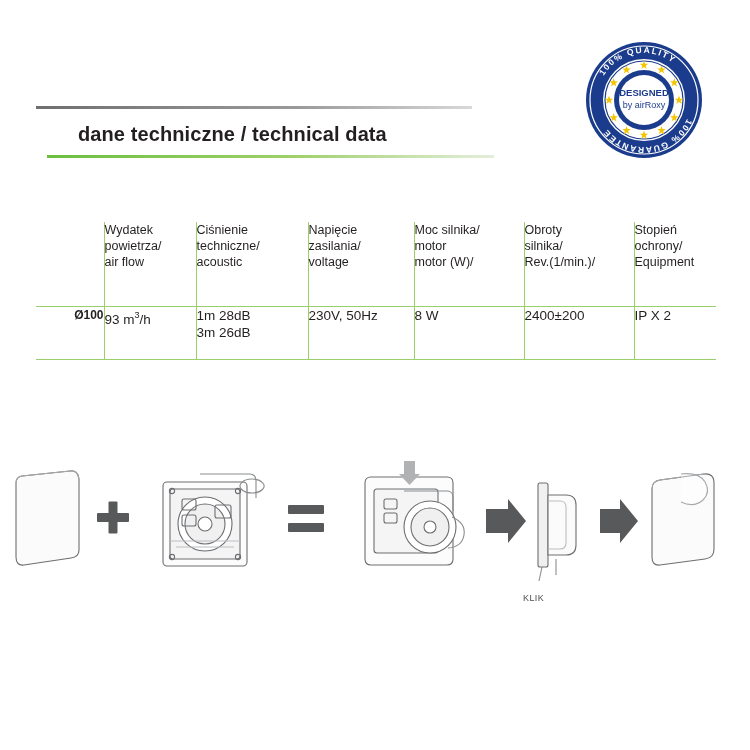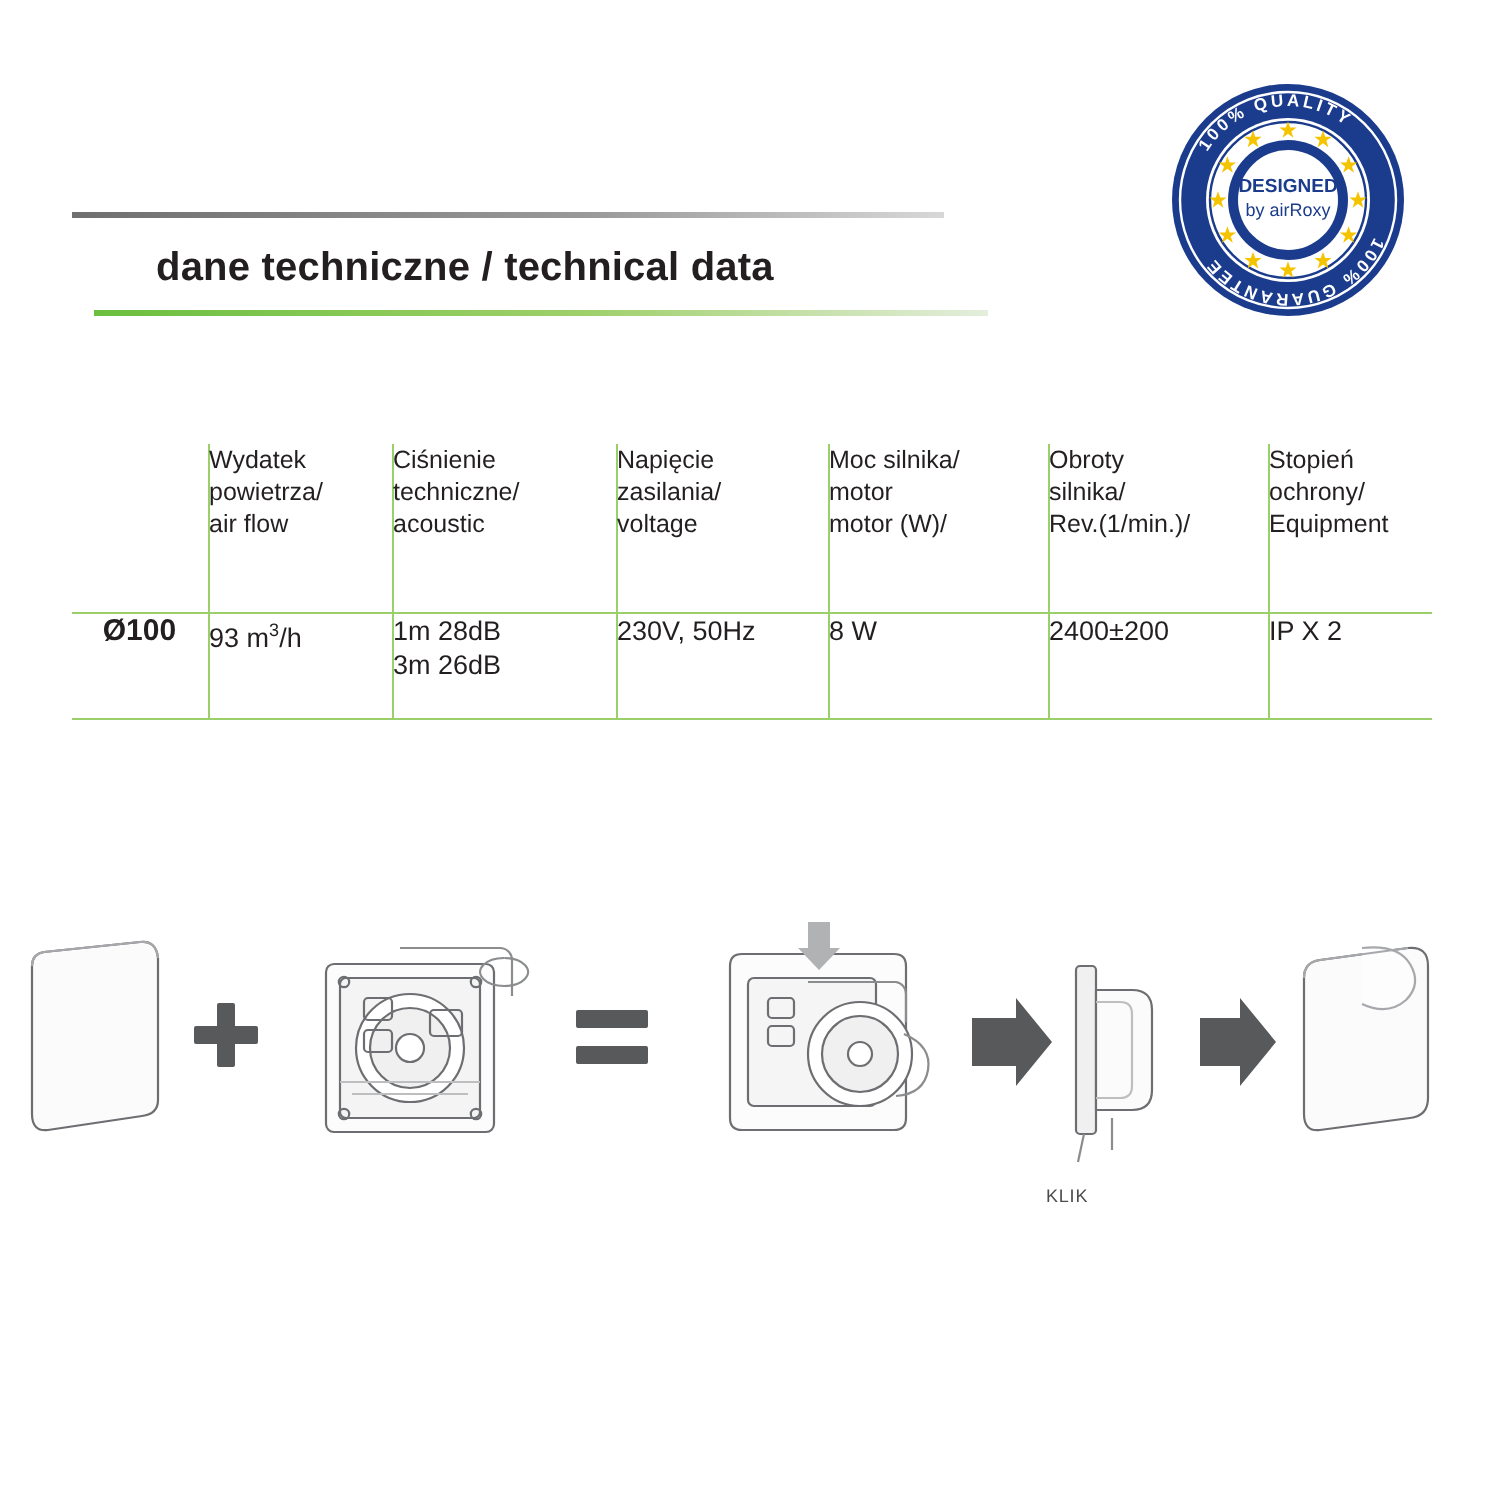--- a/index.html
+++ b/index.html
@@ -94,22 +94,22 @@
   .data-row td {
     height: 52px;
     border-bottom: 1px solid #9bcf6a;
     font-size: 13.5px;
     vertical-align: middle;
     line-height: 17px;
     color: #231f20;
   }
   .data-row td.rowlabel {
     font-weight: bold;
-    font-size: 15px;
-    text-align: center;
+    font-size: 12px;
+    text-align: right;
   }
   .units sup { font-size: 9px; }
   .twoline { display: block; }
 
   
   .diagram {
     position: absolute;
     left: 0;
     top: 455px;
     width: 750px;

